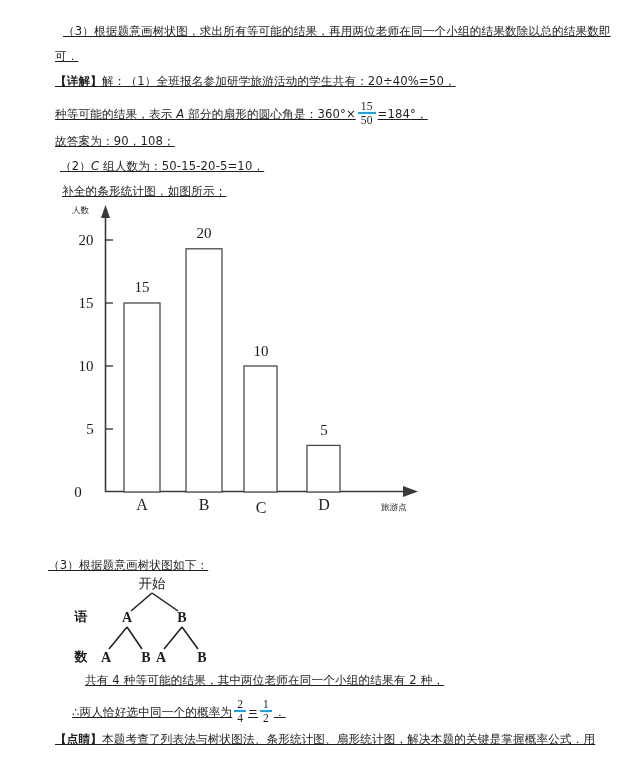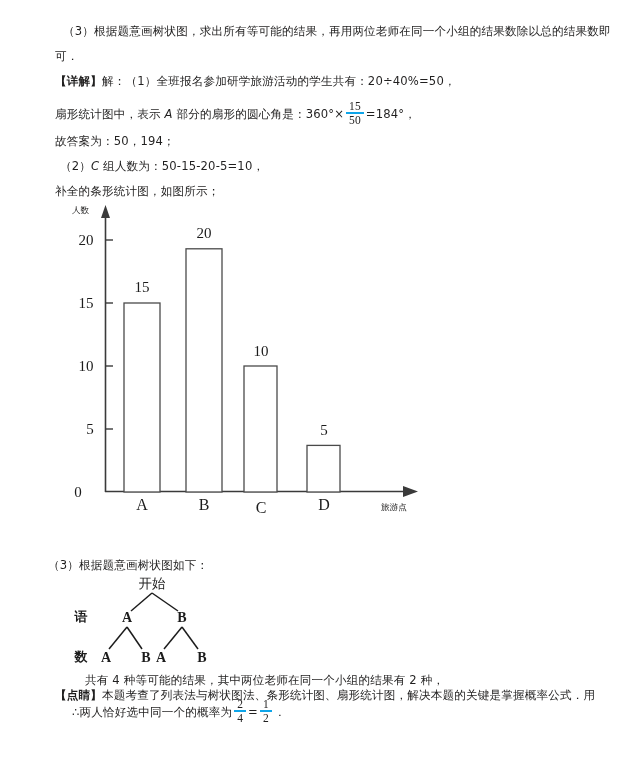--- a/index.html
+++ b/index.html
@@ -25,21 +25,21 @@
 
   
   .ln {
     position: absolute;
     font-size: 12.4px;
     line-height: 15px;
     letter-spacing: 0.15px;
     color: #201f1f;
     white-space: nowrap;
   }
-  .ln.cjk { font-family: "DejaVu Sans", "Liberation Sans", sans-serif; font-size: 11.6px; }
+  .ln.cjk { font-family: "DejaVu Sans", "Liberation Sans", sans-serif; font-size: 11.6px; text-decoration: underline; }
   .bold { font-weight: bold; }
   .it { font-style: italic; }
 
   
   .frac {
     display: inline-block;
     vertical-align: -0.52em;
     text-align: center;
     font-size: 11.5px;
     line-height: 1.05;
@@ -118,30 +118,30 @@
 
   <div class="ln cjk" style="left:63px; top:24px;">（3）根据题意画树状图，求出所有等可能的结果，再用两位老师在同一个小组的结果数除以总的结果数即</div>
 
   <div class="ln cjk" style="left:55px; top:49px;">可．</div>
 
   <div class="ln cjk" style="left:55px; top:74px;">
     <span class="bold">【详解】</span><span>解：（1）全班报名参加研学旅游活动的学生共有：20÷40%=50，</span>
   </div>
 
   <div class="ln cjk" style="left:55px; top:100px;">
-    <span>扇形统计图中，表示 </span><span class="it">A</span><span> 部分的扇形的圆心角是：360°×</span><span class="frac"><span class="num">15</span><span class="den">50</span></span><span>=184°，</span>
-  </div>
-
-  <div class="ln cjk" style="left:55px; top:134px;">故答案为：50，194；</div>
+    <span>种等可能的结果，表示 </span><span class="it">A</span><span> 部分的扇形的圆心角是：360°×</span><span class="frac"><span class="num">15</span><span class="den">50</span></span><span>=184°，</span>
+  </div>
+
+  <div class="ln cjk" style="left:55px; top:134px;">故答案为：90，108；</div>
 
   <div class="ln cjk" style="left:60px; top:159px;">
     <span>（2）</span><span class="it">C</span><span> 组人数为：50-15-20-5=10，</span>
   </div>
 
-  <div class="ln cjk" style="left:55px; top:184px;">补全的条形统计图，如图所示；</div>
+  <div class="ln cjk" style="left:62px; top:184px;">补全的条形统计图，如图所示；</div>
 
   <div class="chart">
     <svg width="627" height="758" viewBox="0 0 627 758" xmlns="http://www.w3.org/2000/svg">
 
       <line class="axis-line" x1="105.5" y1="492" x2="105.5" y2="213"></line>
       <polygon points="105.5,205 101,218 110,218" fill="#3a3a3a"></polygon>
 
       <line class="axis-line" x1="105" y1="491.5" x2="408" y2="491.5"></line>
       <polygon points="418,491.5 403,486 403,497" fill="#3a3a3a"></polygon>
 
@@ -217,17 +217,17 @@
       <text class="tree-node" x="202" y="662" text-anchor="middle">B</text>
     </svg>
   </div>
 
   <div class="ln cjk" style="left:55px; top:673px;margin-left:30px;">共有 4 种等可能的结果，其中两位老师在同一个小组的结果有 2 种，</div>
 
   <div class="ln cjk" style="left:72px; top:698px;">
     <span>∴两人恰好选中同一个的概率为</span><span class="frac"><span class="num">2</span><span class="den">4</span></span><span>=</span><span class="frac"><span class="num">1</span><span class="den">2</span></span><span>．</span>
   </div>
 
-  <div class="ln cjk" style="left:55px; top:688px;">
+  <div class="ln cjk" style="left:55px; top:732px;">
     <span class="bold">【点睛】</span><span>本题考查了列表法与树状图法、条形统计图、扇形统计图，解决本题的关键是掌握概率公式．用</span>
   </div>
 
 </div>
 
 </body></html>

